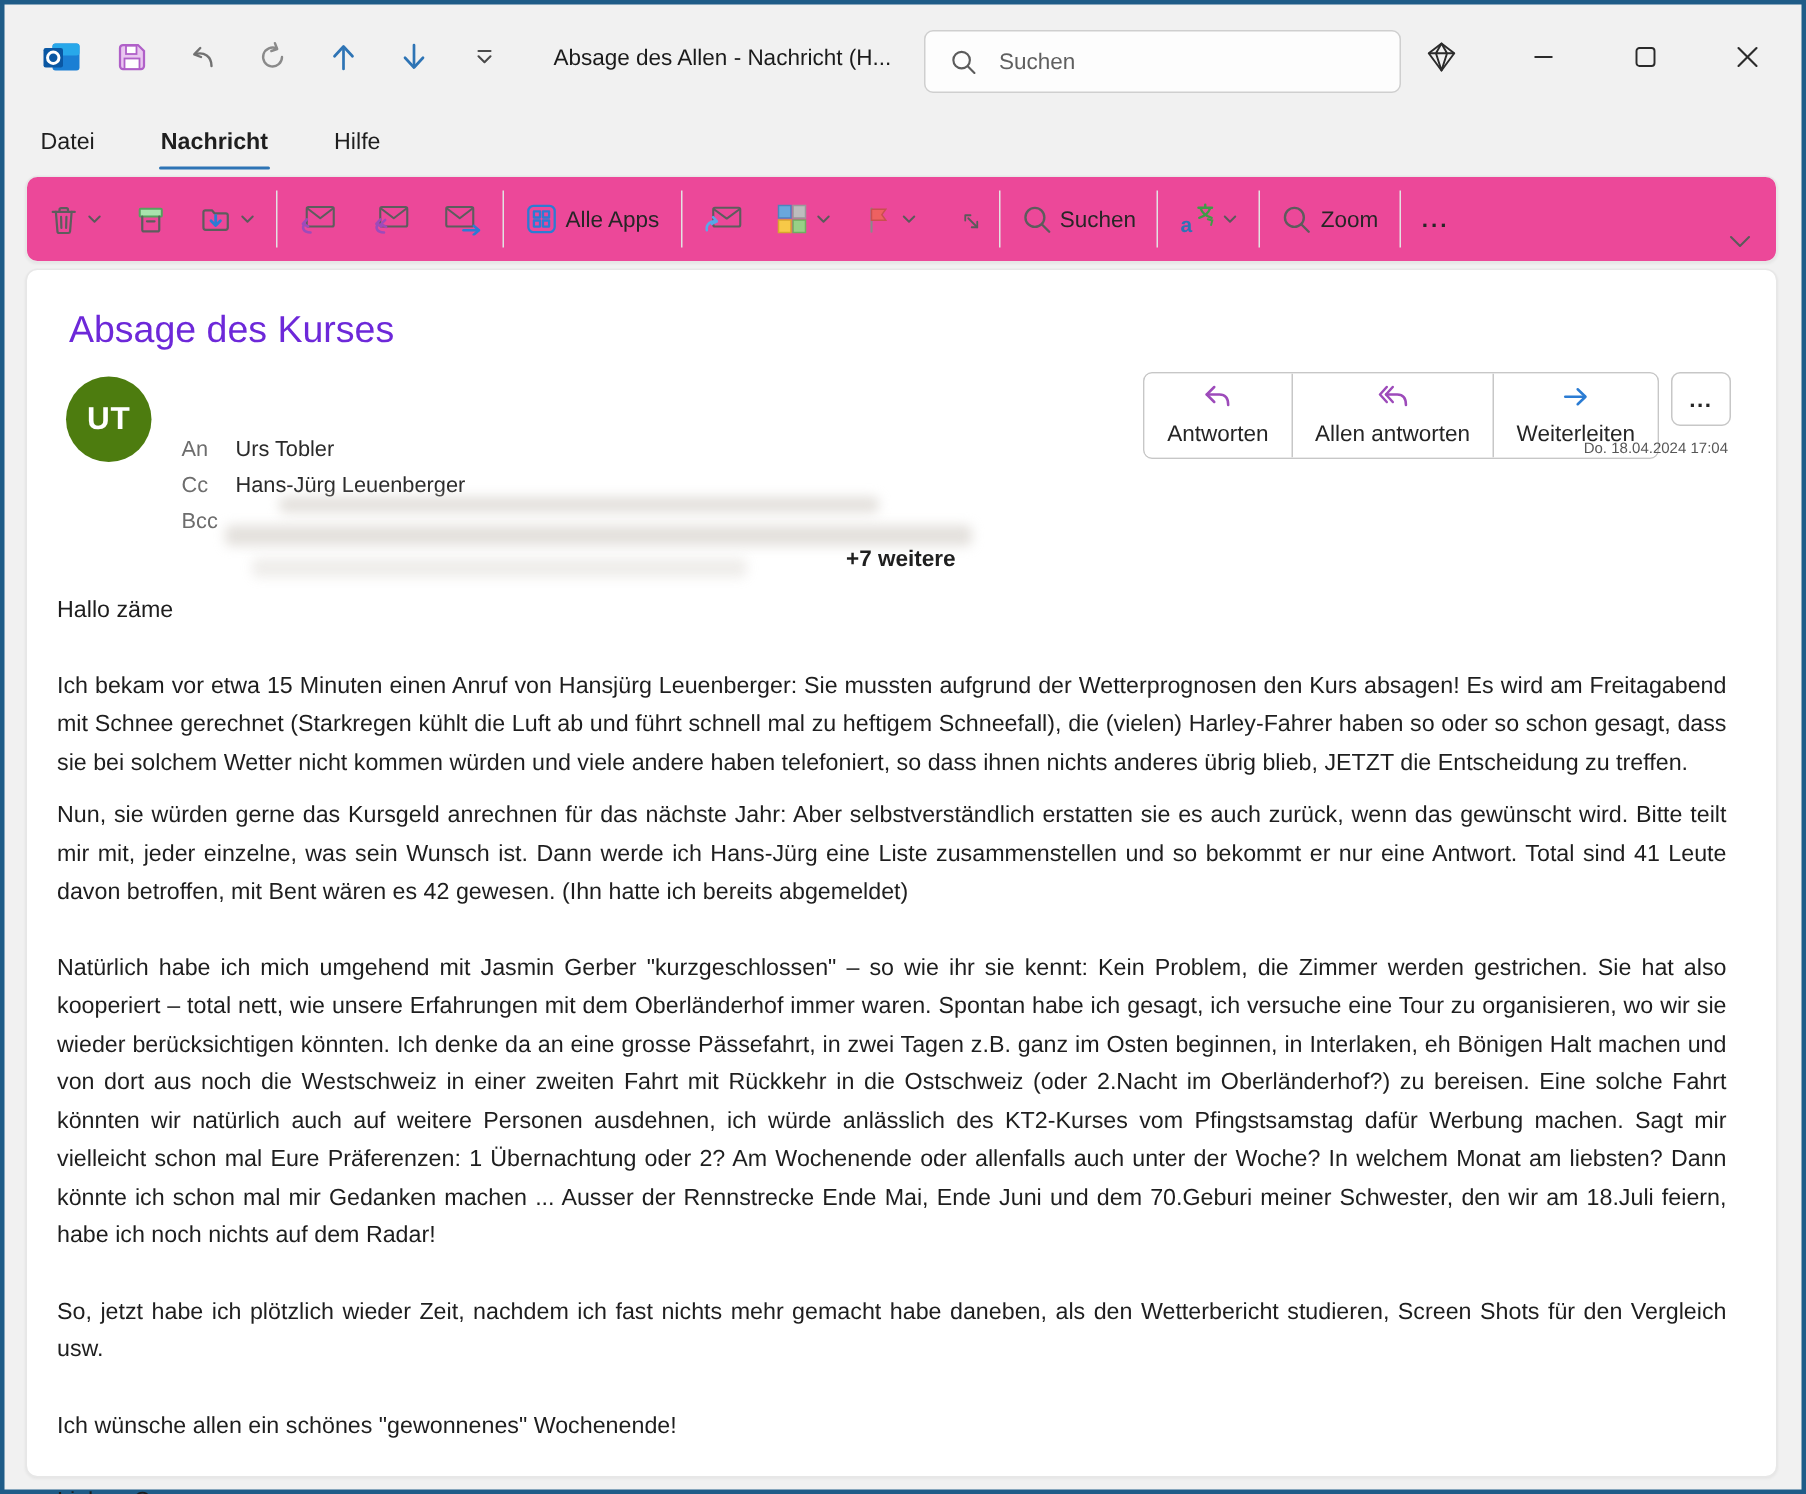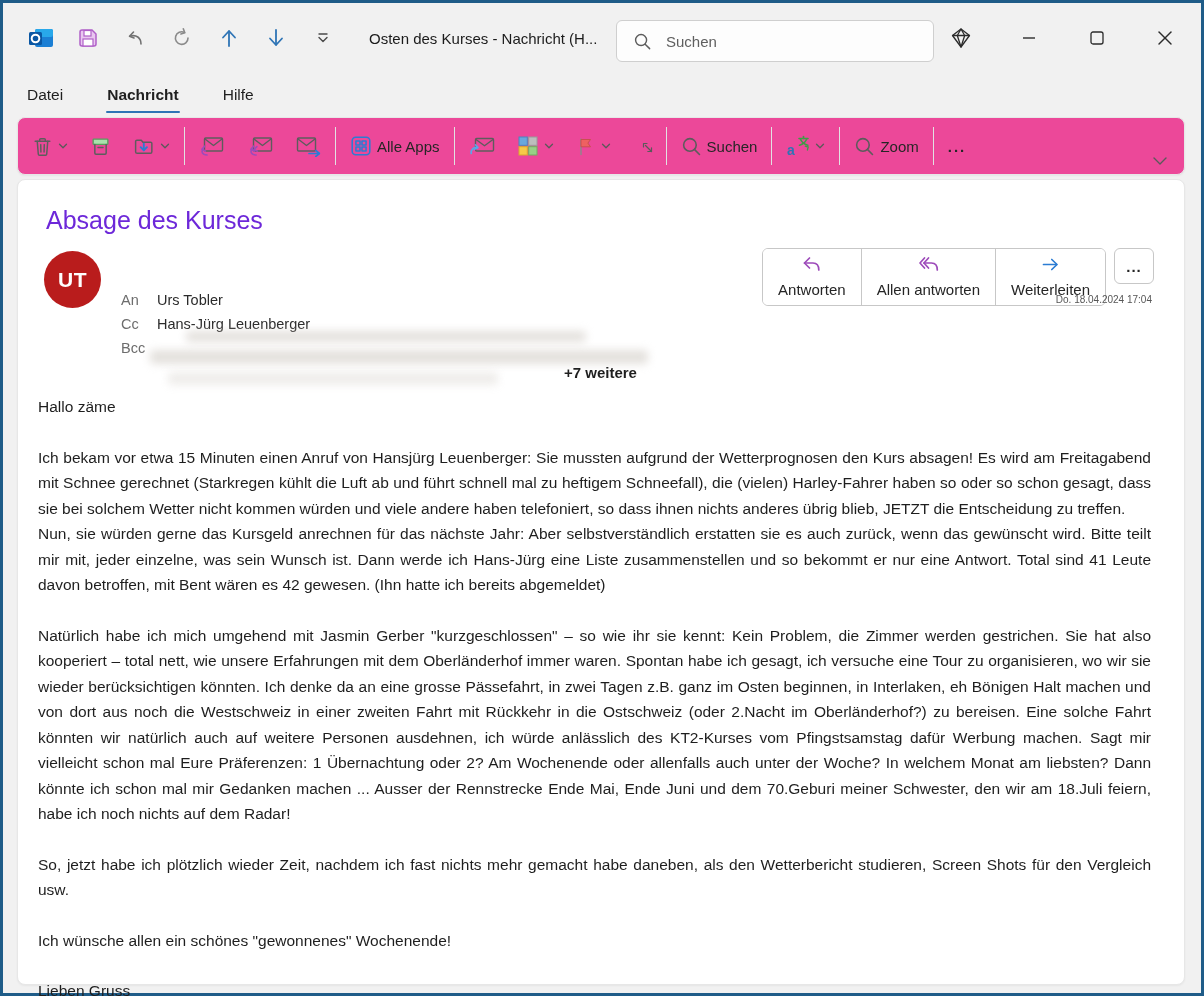--- a/index.html
+++ b/index.html
@@ -38,21 +38,21 @@
   .rlabel{font-size:15px;color:#262626;white-space:nowrap;}
   .sep{width:1px;height:38px;background:#e2e2e2;margin:0 10px;}
   .launcher{align-self:flex-end;margin:0 2px 7px 12px;}
   .ribbon-collapse{margin-left:auto;align-self:flex-end;margin-bottom:8px;margin-right:6px;}
 
   
   .card{position:absolute;left:14px;right:16px;top:176px;bottom:8px;background:#fff;
     border:1px solid #e7e7e7;border-radius:8px;box-shadow:0 1px 2px rgba(0,0,0,.05);box-sizing:border-box;}
   .subject{position:absolute;left:28px;top:26px;font-size:25px;color:#6d28d9;font-weight:500;}
   .avatar{position:absolute;left:26px;top:71px;width:57px;height:57px;border-radius:50%;
-    background:#b91c1c;color:#fff;display:flex;align-items:center;justify-content:center;
+    background:#4d7c0f;color:#fff;display:flex;align-items:center;justify-content:center;
     font-size:21px;font-weight:bold;letter-spacing:.5px;}
   .sender{position:absolute;left:103px;top:84px;font-size:17px;color:#3d3d3d;white-space:nowrap;}
   .rcpt-row{position:absolute;left:103px;display:flex;gap:12px;font-size:14.5px;}
   .rcpt-label{color:#6d6d6d;min-width:24px;}
   .rcpt-value{color:#2b2b2b;}
   .smudge{position:absolute;background:rgba(202,196,188,.5);filter:blur(4px);border-radius:4px;}
   .more-rcpt{position:absolute;left:546px;top:184px;font-size:15px;font-weight:bold;color:#1f1f1f;}
 
   .actions{position:absolute;right:78px;top:68px;display:flex;border:1px solid #c7c7c7;
     border-radius:6px;overflow:hidden;background:#fff;}
@@ -61,21 +61,21 @@
   .action-btn:first-child{border-left:none;}
   .more-btn{position:absolute;right:30px;top:68px;width:40px;height:36px;border:1px solid #c7c7c7;
     border-radius:6px;background:#fff;font-size:15px;font-weight:bold;color:#252525;cursor:pointer;
     display:flex;align-items:center;justify-content:center;letter-spacing:1px;box-sizing:border-box;}
   .msg-date{position:absolute;right:32px;top:114px;font-size:10px;color:#565656;}
 
   .body-text{position:absolute;left:20px;right:33px;top:214px;font-size:15.5px;line-height:25.5px;
     color:#1e1e1e;}
   .body-text p{margin:0 0 25px 0;text-align:justify;}
   .body-text p.short{text-align:left;}
-  .body-text .nosp{margin-bottom:0;}
+  .body-text .nosp{margin-bottom:10px;}
   svg{display:block;}
 </style>
 </head>
 <body>
 
 <div class="window-frame">
 
   <div class="titlebar">
     <div class="tb-left">
       <span class="tb-btn">
@@ -116,21 +116,21 @@
           <line x1="11" y1="3" x2="11" y2="17.5"></line>
           <polyline points="5,11.5 11,18 17,11.5"></polyline>
         </svg>
       </span>
       <span class="tb-btn">
         <svg width="16" height="16" viewBox="0 0 16 16" fill="none" stroke="#4a4a4a" stroke-width="1.4" stroke-linecap="round" stroke-linejoin="round">
           <line x1="4" y1="4" x2="12" y2="4"></line>
           <polyline points="4,7.5 8,11.5 12,7.5"></polyline>
         </svg>
       </span>
-      <span class="tb-title">Osten des Kurses - Nachricht (H...</span>
+      <span class="tb-title">Absage des Allen - Nachricht (H...</span>
     </div>
 
     <div class="tb-search">
       <svg width="19" height="19" viewBox="0 0 20 20" fill="none" stroke="#5c5c5c" stroke-width="1.5" stroke-linecap="round">
         <circle cx="8.5" cy="8.5" r="5.8"></circle>
         <line x1="12.8" y1="12.8" x2="17.5" y2="17.5"></line>
       </svg>
       <input type="text" placeholder="Suchen" style="">
     </div>
 

